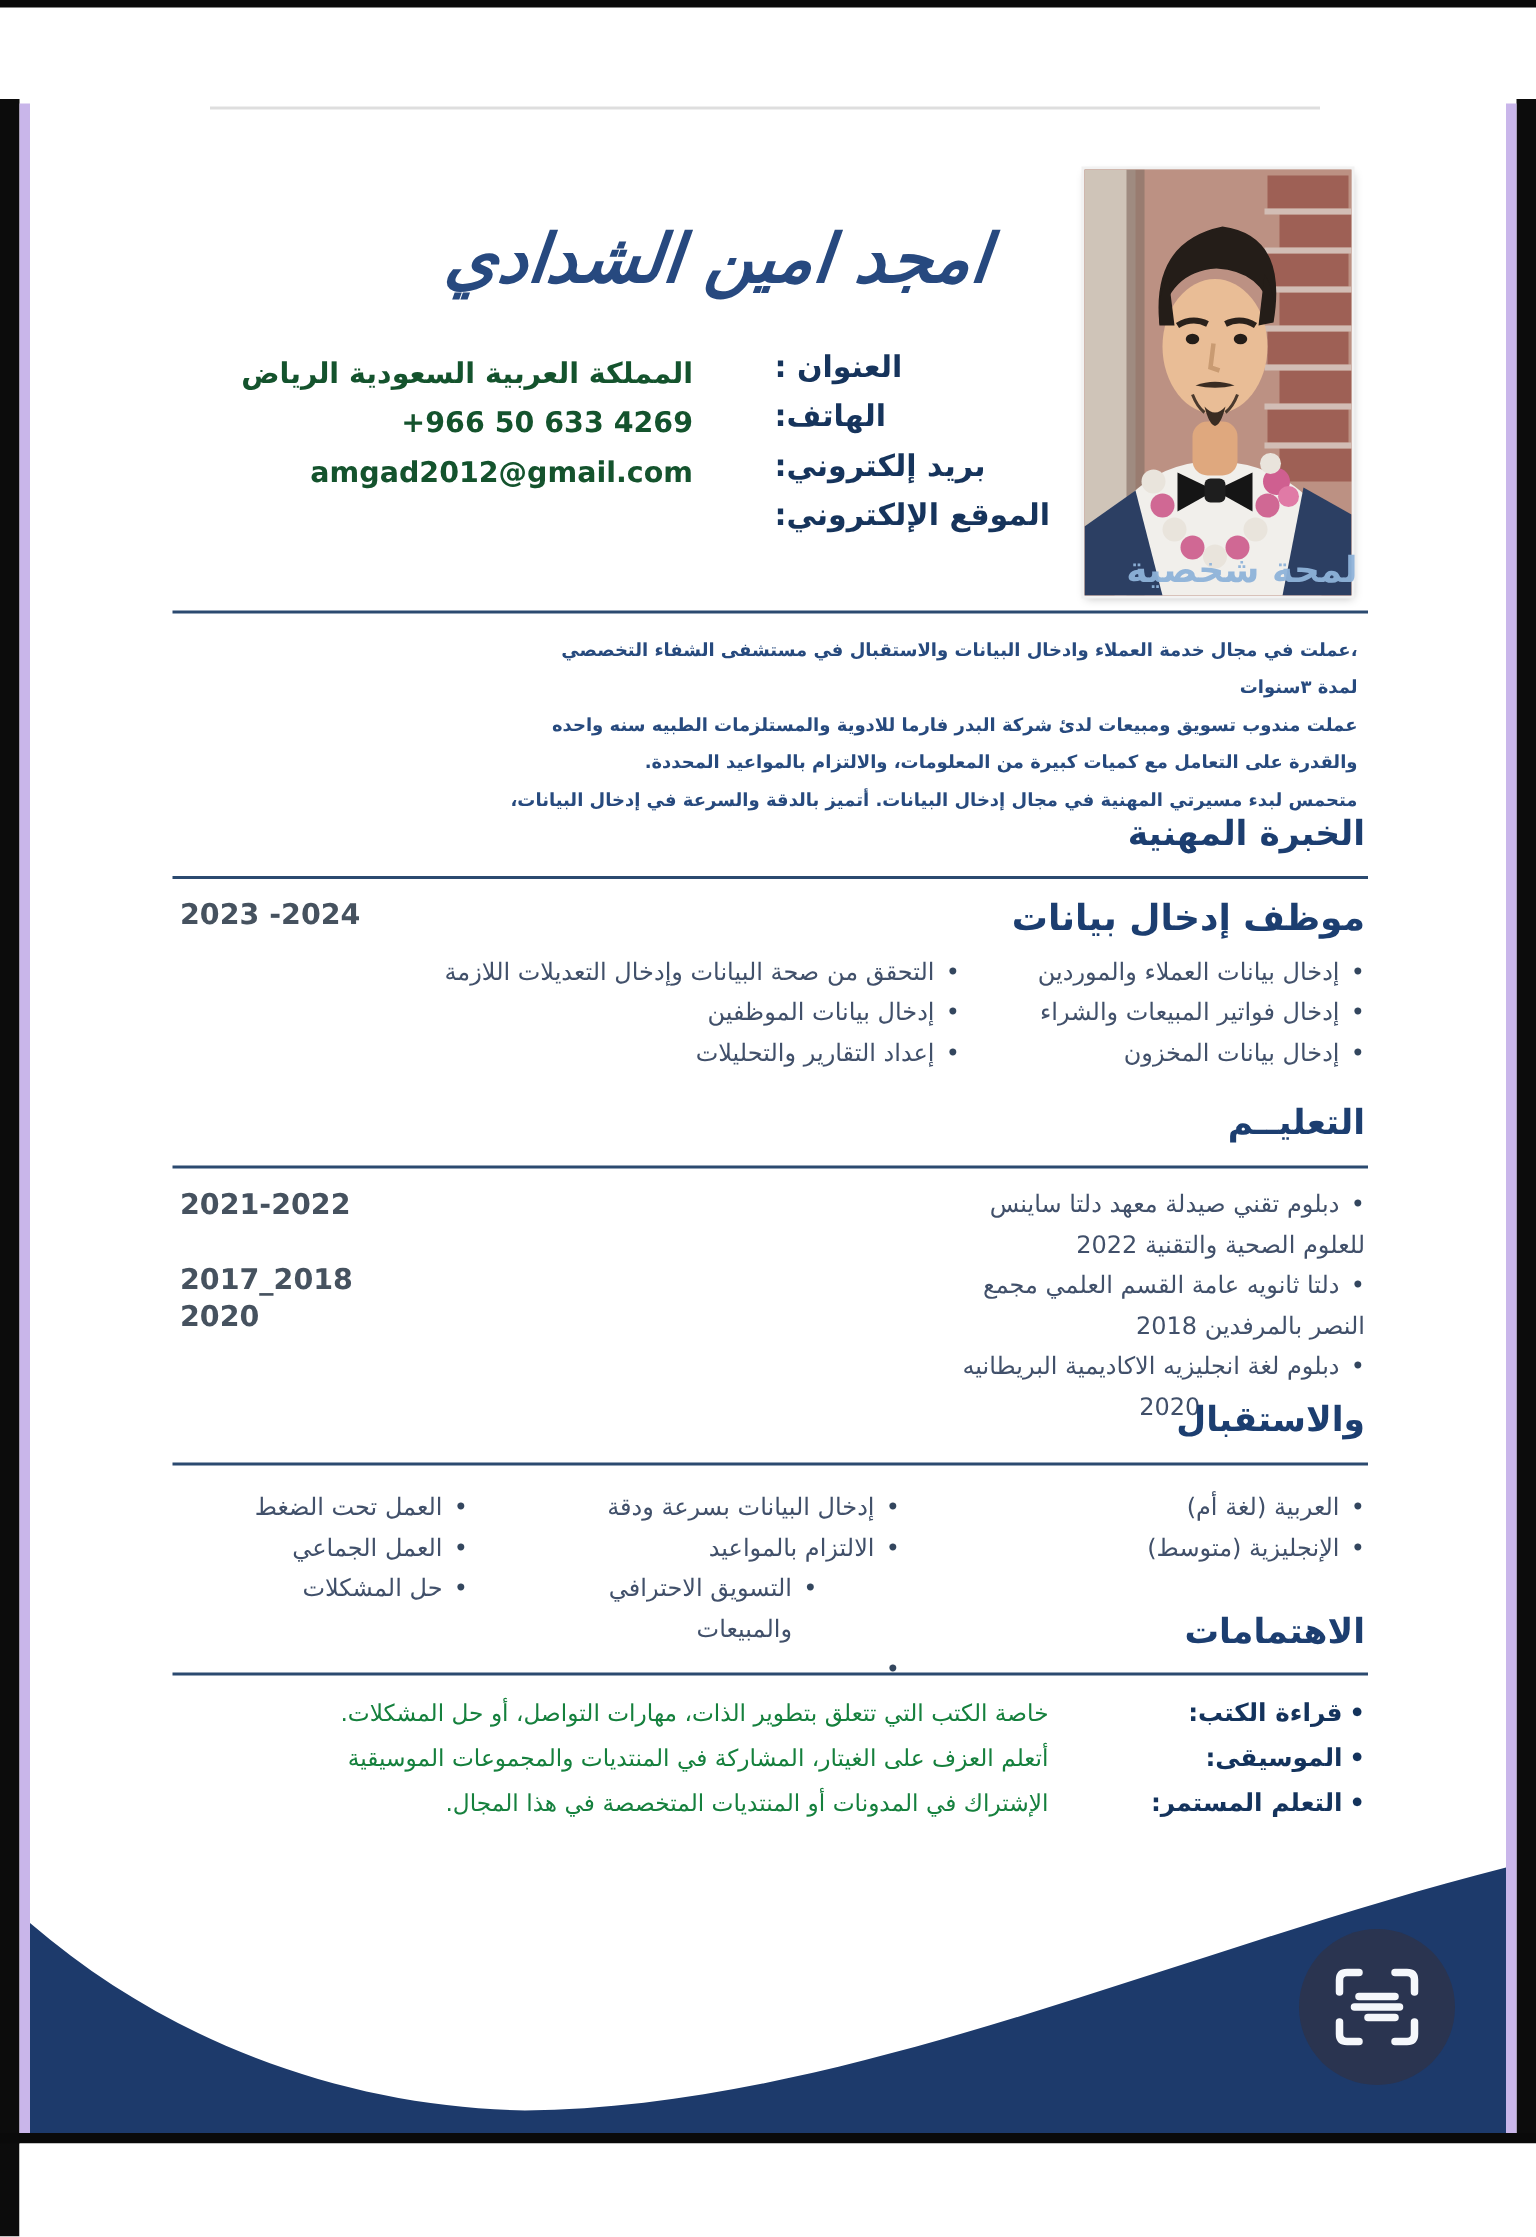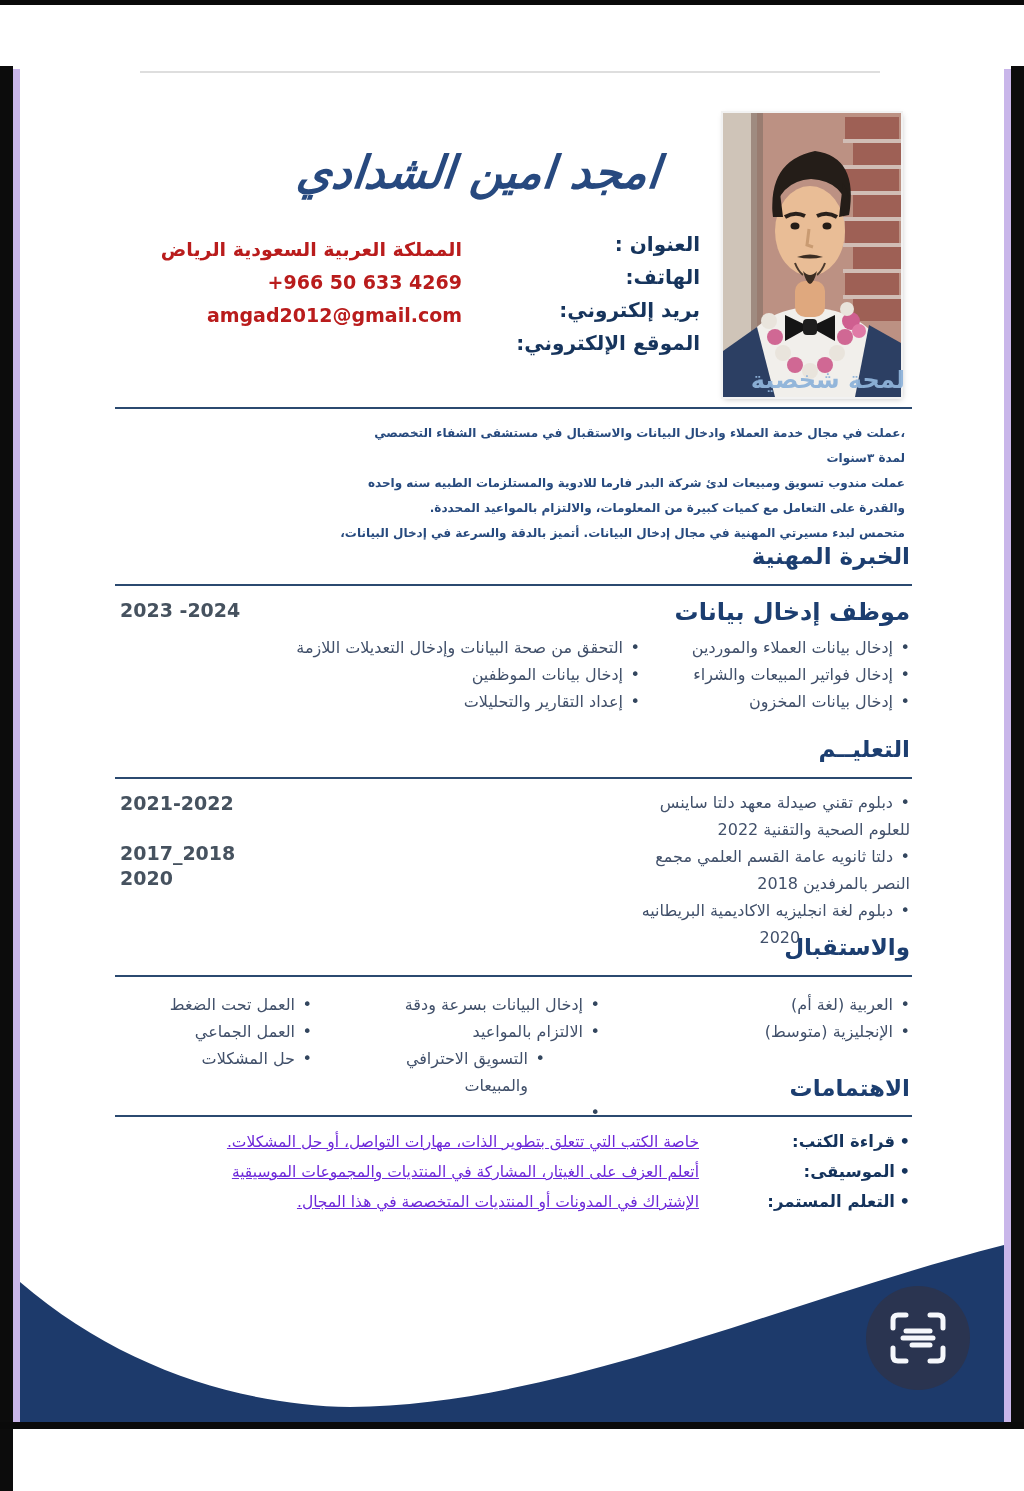--- a/index.html
+++ b/index.html
@@ -20,26 +20,26 @@
   .bottom-black-line{left:0;top:1422px;width:1024px;height:7px;background:#0a0a0a;}
   .bottom-white{left:13px;top:1429px;width:1011px;height:62px;background:#ffffff;}
   
   .name{
     top:146px;right:364px;
     font-size:45px;font-weight:700;font-style:italic;
     color:#27497f;direction:rtl;white-space:nowrap;
     transform:skewX(-6deg);letter-spacing:1px;
   }
   .contact-labels{
-    top:228px;right:324px;direction:rtl;text-align:right;
+    top:228px;right:324px;direction:rtl;text-align:left;
     font-size:20px;font-weight:600;color:#16345c;line-height:33px;white-space:nowrap;
   }
   .contact-values{
     top:233px;right:562px;direction:rtl;text-align:right;
-    font-size:19px;font-weight:700;color:#b91c1c;line-height:33px;white-space:nowrap;
+    font-size:19px;font-weight:700;color:#14532d;line-height:33px;white-space:nowrap;
   }
   .ltr{direction:ltr;unicode-bidi:isolate;}
   
   .photo{left:723px;top:113px;width:178px;height:284px;background:#b98b7d;
     box-shadow:0 0 0 2px #f2f2f2, 1px 2px 6px rgba(0,0,0,.25);}
   
   .overlay-heading{
     top:366px;right:119px;z-index:6;
     font-size:24px;font-weight:700;color:#8fb3da;direction:rtl;white-space:nowrap;opacity:.95;
   }
@@ -71,21 +71,21 @@
   .edu-cont-center{text-align:center;}
   .skill-col-lang{top:991px;right:114px;}
   .skill-col-core{top:991px;right:424px;width:250px;}
   .skill-col-core li.wrapped{white-space:normal;max-width:178px;margin-right:auto;margin-left:0;}
   .skill-col-soft{top:991px;right:712px;}
   .interests{top:1127px;right:114px;width:794px;direction:rtl;}
   .interest-row{display:flex;direction:rtl;line-height:30px;}
   .interest-label{width:196px;position:relative;padding-right:15px;
     font-size:16.5px;font-weight:700;color:#14335c;text-align:right;white-space:nowrap;}
   .interest-label::before{content:"•";position:absolute;right:0;top:0;color:#14335c;}
-  .interest-text{flex:1;font-size:15.5px;color:#6d28d9;text-align:right;white-space:nowrap;text-decoration:underline;}
+  .interest-text{flex:1;font-size:15.5px;color:#15803d;text-align:right;white-space:nowrap;}
   
   .wave{left:20px;top:1240px;width:984px;height:182px;}
   .scan-btn{
     left:866px;top:1286px;width:104px;height:104px;border-radius:50%;
     background:#2a3450;display:flex;align-items:center;justify-content:center;
     cursor:pointer;
   }
 </style>
 </head>
 <body>

